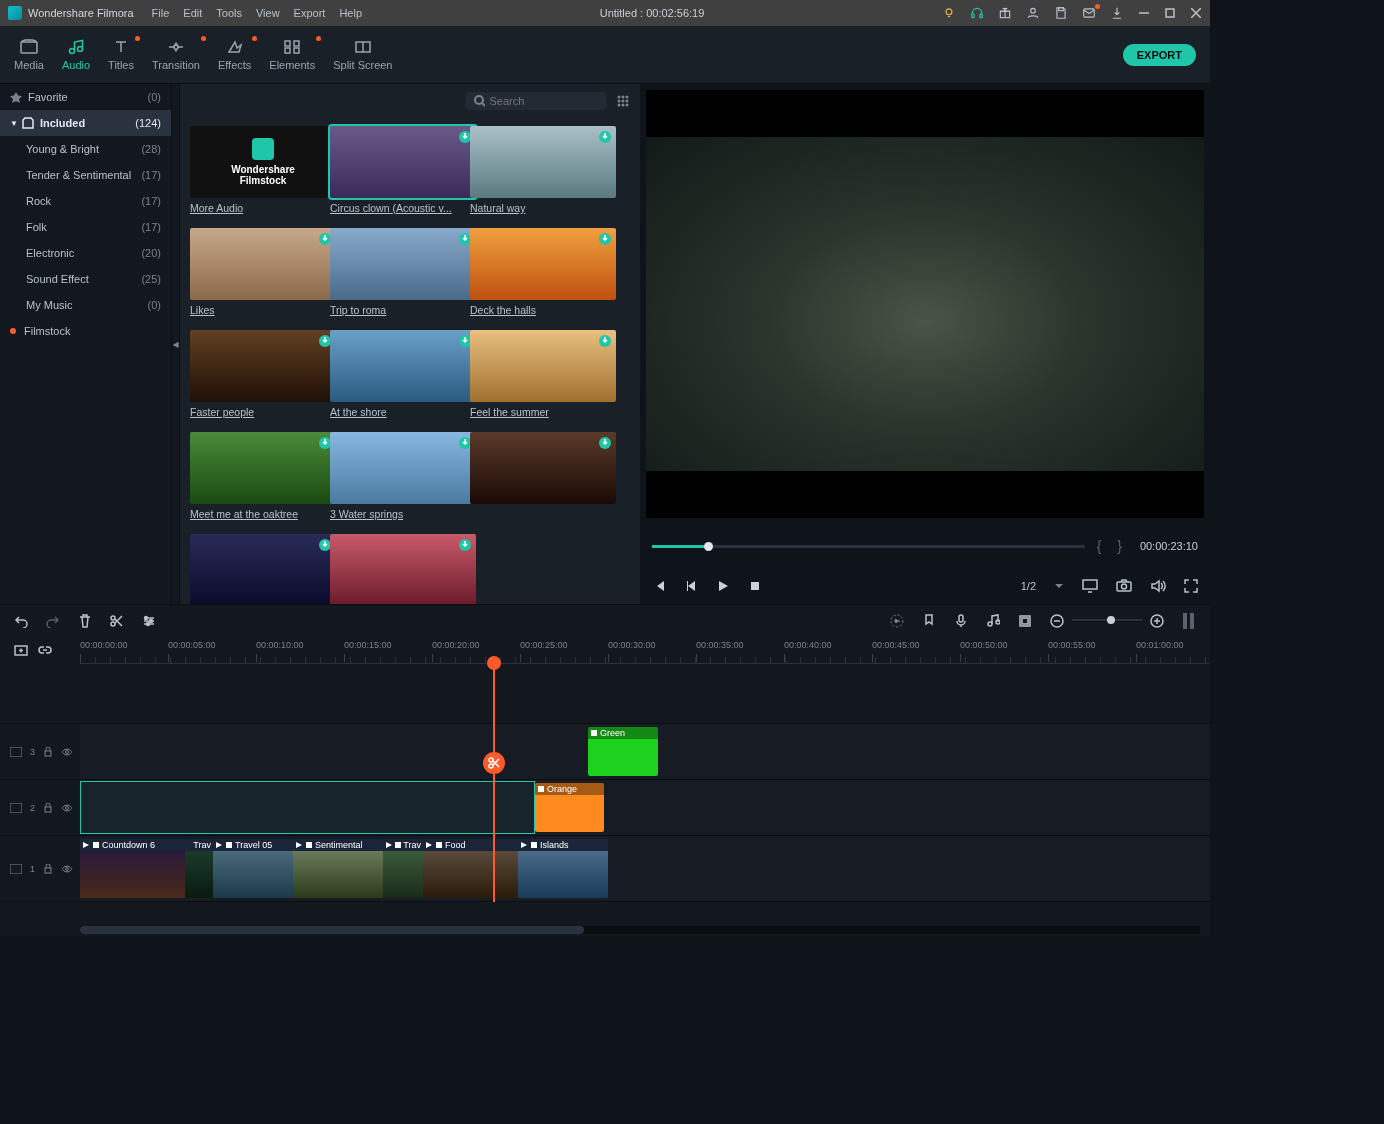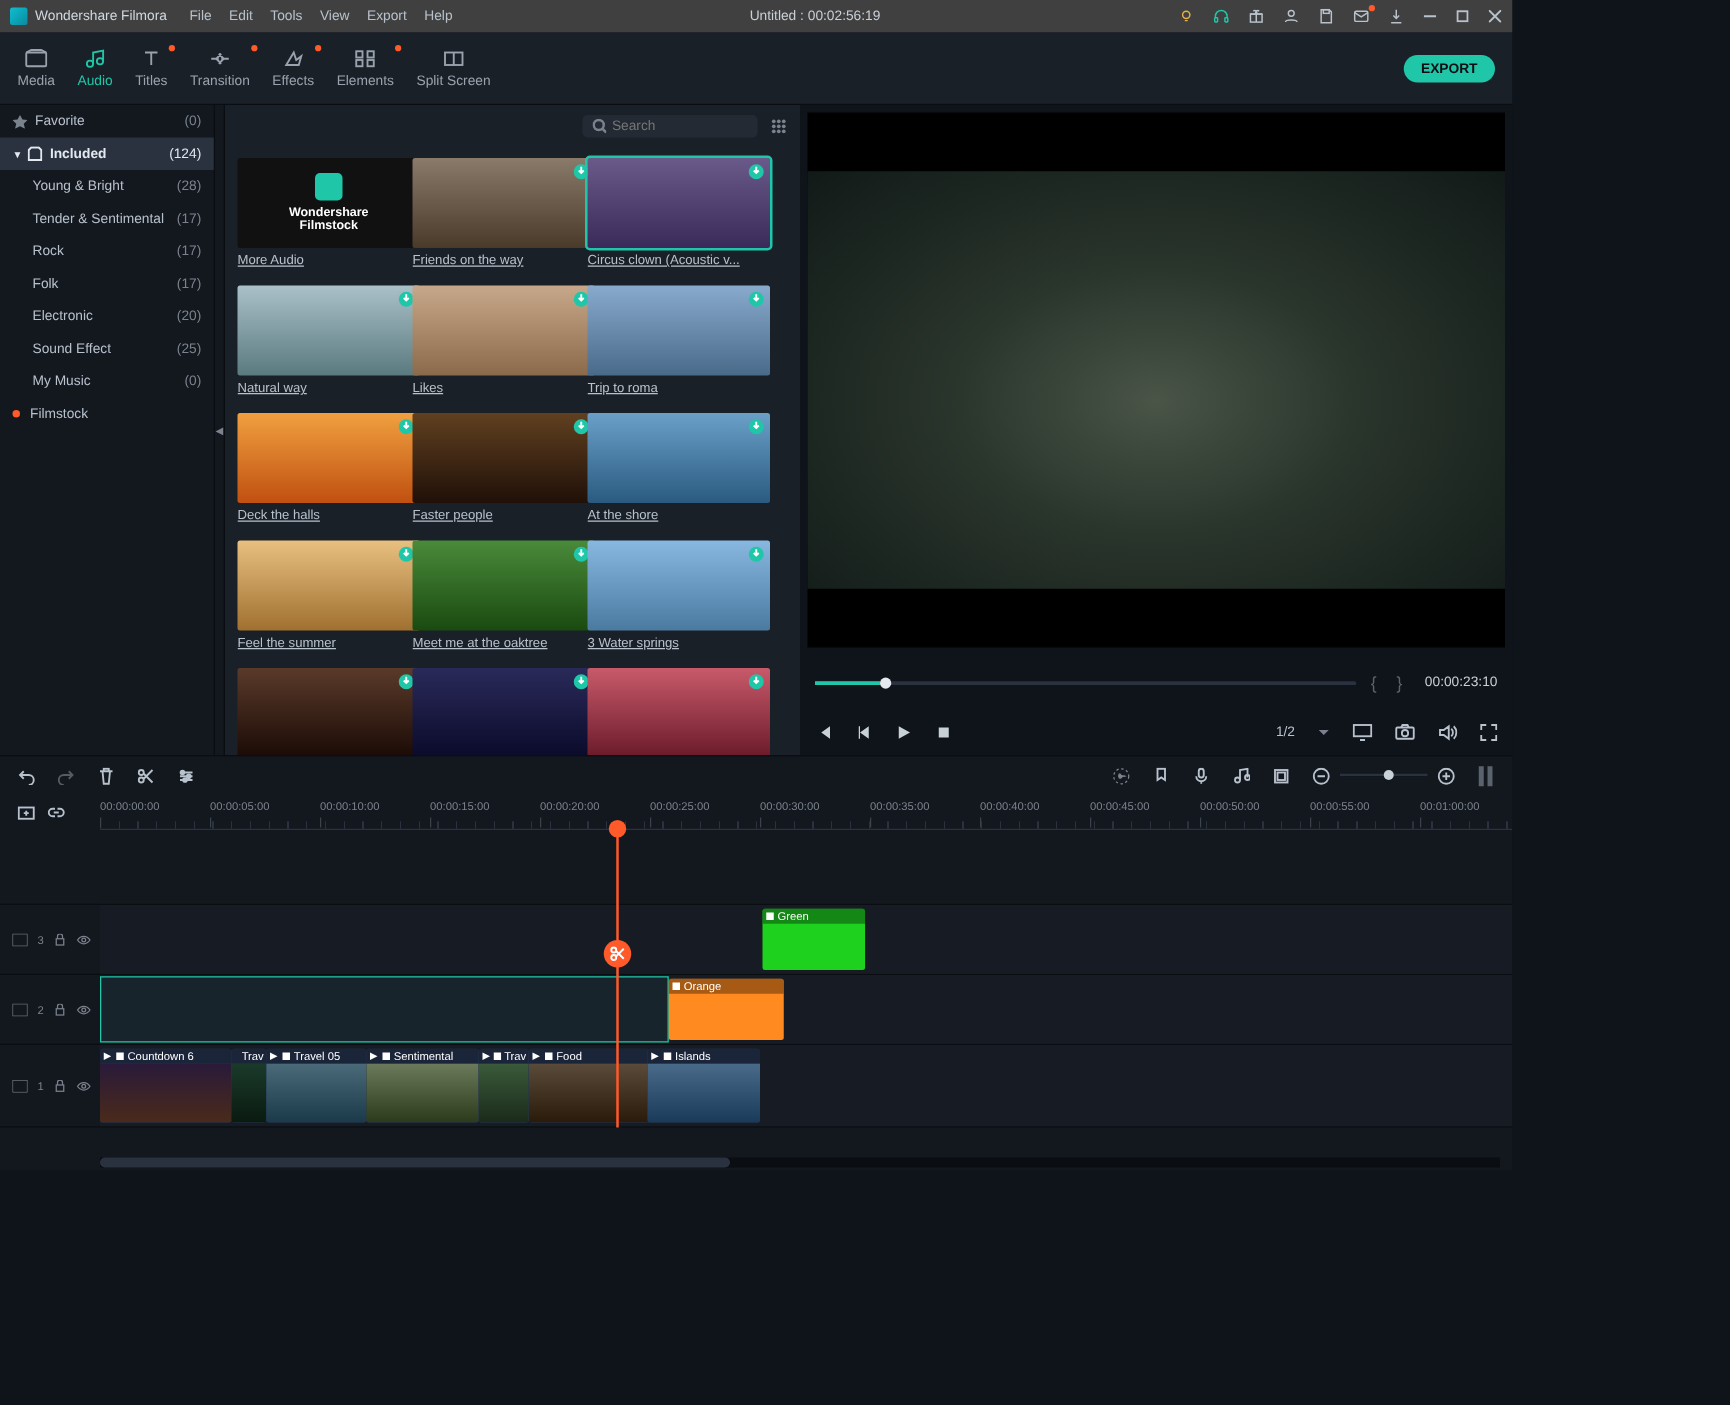--- a/index.html
+++ b/index.html
@@ -329,29 +329,20 @@
     <div class="grid" id="grid">
         <div class="card">
           <div class="thumb g0" style="background: rgb(17, 17, 17); display: flex; flex-direction: column; align-items: center; justify-content: center;">
             <div style="width:22px;height:22px;background:#1fc7a8;border-radius:4px;margin-bottom:4px"></div>
             <div style="color:#fff;font-size:10px;font-weight:600">Wondershare</div>
             <div style="color:#fff;font-size:10px;font-weight:600">Filmstock</div>
           </div>
           <div class="lbl">More Audio</div>
         </div>
         <div class="card">
-          <div class="thumb g1">
-            <svg class="dl-ico" viewBox="0 0 14 14">
-              <circle cx="7" cy="7" r="6" fill="#1fc7a8"></circle>
-              <path d="M7 3v5m-2-2l2 2 2-2" stroke="#fff" stroke-width="1.5" fill="none"></path>
-            </svg>
-          </div>
-          <div class="lbl">Friends on the way</div>
-        </div>
-        <div class="card">
           <div class="thumb g2 sel">
             <svg class="dl-ico" viewBox="0 0 14 14">
               <circle cx="7" cy="7" r="6" fill="#1fc7a8"></circle>
               <path d="M7 3v5m-2-2l2 2 2-2" stroke="#fff" stroke-width="1.5" fill="none"></path>
             </svg>
           </div>
           <div class="lbl">Circus clown (Acoustic v...</div>
         </div>
         <div class="card">
           <div class="thumb g3">
@@ -682,21 +673,21 @@
             </svg>
           </span>
         <span class="icn">
             <svg width="12" height="10" fill="none" stroke="#7a838d">
               <path d="M1 5s2-3 5-3 5 3 5 3-2 3-5 3-5-3-5-3z"></path>
               <circle cx="6" cy="5" r="1.5"></circle>
             </svg>
           </span>
       </div>
       <div class="track-body">
-        <div class="clip green" style="left:530px;width:82px">
+        <div class="clip green" style="left:508px;width:70px">
           <div class="hdr">
               <svg width="8" height="8" fill="#fff">
                 <rect x="1" y="1" width="6" height="6"></rect>
               </svg>
               <span>Green</span>
             </div>
         </div>
       </div>
     </div>
 
@@ -716,21 +707,21 @@
           </span>
         <span class="icn">
             <svg width="12" height="10" fill="none" stroke="#7a838d">
               <path d="M1 5s2-3 5-3 5 3 5 3-2 3-5 3-5-3-5-3z"></path>
               <circle cx="6" cy="5" r="1.5"></circle>
             </svg>
           </span>
       </div>
       <div class="track-body">
         <div class="sel-box" style="left:0;width:455px;top:1px;bottom:1px"></div>
-        <div class="clip orange" style="left:455px;width:92px">
+        <div class="clip orange" style="left:455px;width:69px">
           <div class="hdr">
               <svg width="8" height="8" fill="#fff">
                 <rect x="1" y="1" width="6" height="6"></rect>
               </svg>
               <span>Orange</span>
             </div>
         </div>
       </div>
     </div>
 

